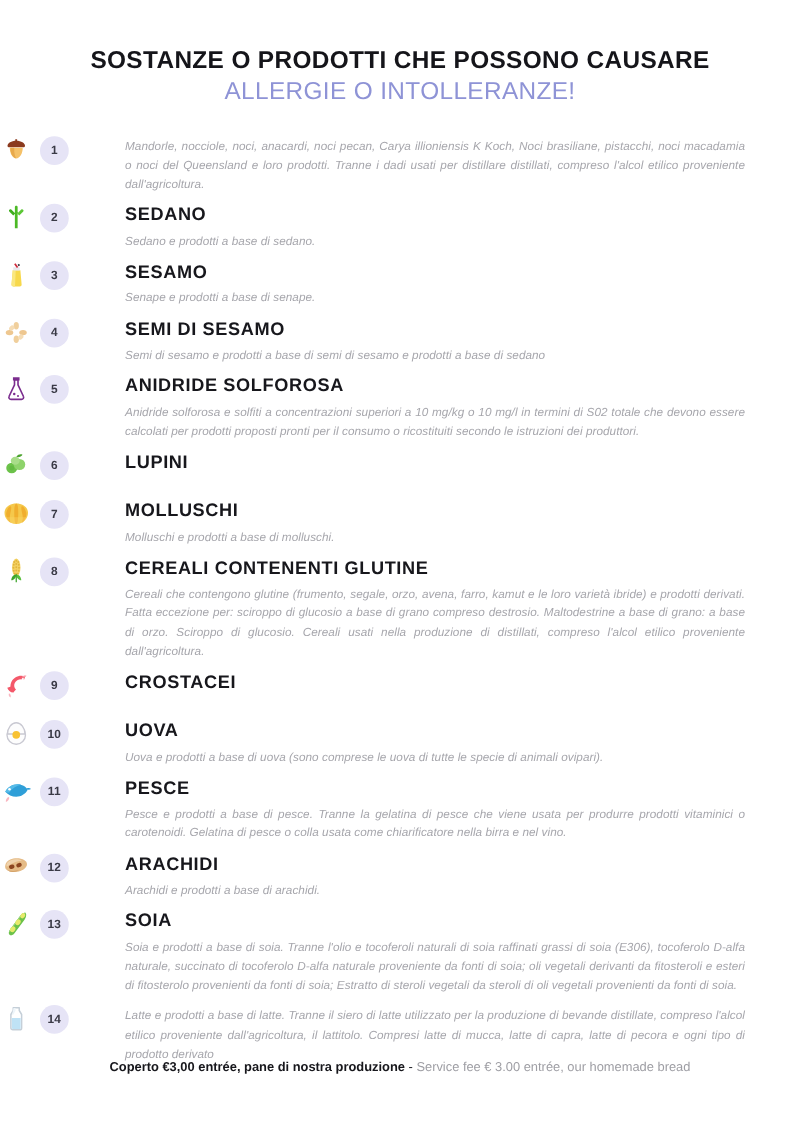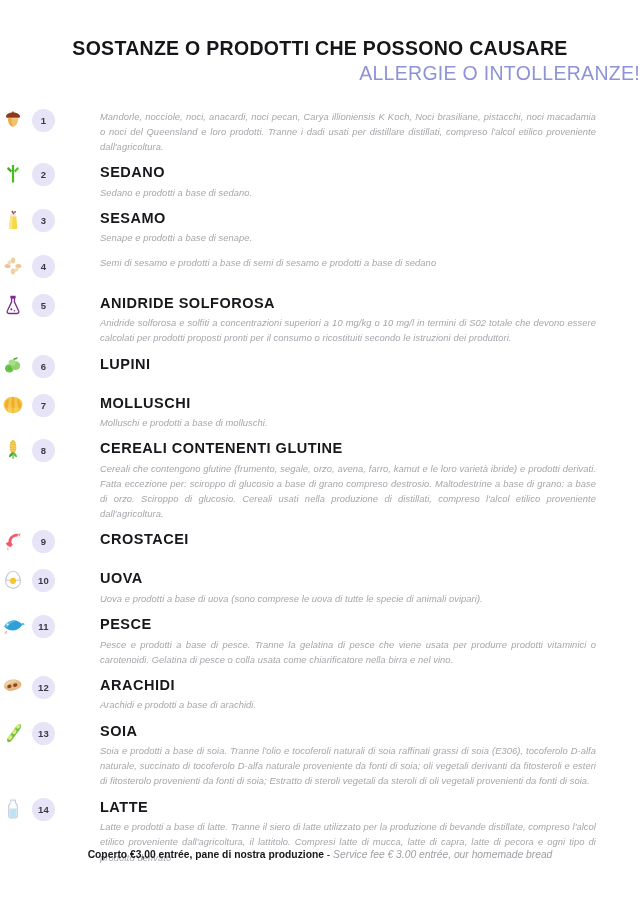--- a/index.html
+++ b/index.html
@@ -38,21 +38,20 @@
     white-space: nowrap;
   }
   .header-line2 {
     font-size: 19.5px;
     font-weight: 400;
     letter-spacing: 0.015em;
     color: #8e93d6;
     line-height: 1.3;
     margin-top: 1px;
     white-space: nowrap;
-    text-align: right;
   }
 
   
   .list {
     margin-top: 22px;
     padding: 0 44px 0 100px;
   }
 
   .allergen {
     position: relative;
@@ -122,21 +121,20 @@
   }
   .footer-it {
     font-weight: 700;
     color: #17171c;
   }
   .footer-sep {
     color: #17171c;
     font-weight: 400;
   }
   .footer-en {
-    font-style: italic;
     font-weight: 400;
     color: #9e9ea4;
   }
 </style>
 </head>
 <body>
 
 <div class="page">
 
   <div class="header">
@@ -189,20 +187,21 @@
           <svg width="24" height="24" viewBox="0 0 24 24">
             <ellipse cx="12" cy="6.6" rx="2.1" ry="3" fill="#f0cf9c"></ellipse>
             <ellipse cx="12" cy="17.4" rx="2.1" ry="3" fill="#f0cf9c"></ellipse>
             <ellipse cx="6.6" cy="12" rx="3" ry="2.1" fill="#eec790"></ellipse>
             <ellipse cx="17.4" cy="12" rx="3" ry="2.1" fill="#eec790"></ellipse>
             <ellipse cx="8.4" cy="8.4" rx="2.4" ry="1.8" transform="rotate(-45 8.4 8.4)" fill="#f5dcb5"></ellipse>
             <ellipse cx="15.6" cy="15.6" rx="2.4" ry="1.8" transform="rotate(-45 15.6 15.6)" fill="#f5dcb5"></ellipse>
           </svg>
         </span>
         <span class="badge">4</span>
+        <div class="allergen-title">SEMI DI SESAMO</div>
         <div class="allergen-desc">Semi di sesamo e prodotti a base di semi di sesamo e prodotti a base di sedano</div>
       </div>
       <div class="allergen">
         <span class="icon-slot">
           <svg width="24" height="24" viewBox="0 0 24 24">
             <path d="M10 3.4h4v1.3h-4z" fill="none" stroke="#7b2d8e" stroke-width="1.3"></path>
             <path d="M10.6 4.8v4.1L6.3 18c-.6 1.2.2 2.5 1.5 2.5h8.4c1.3 0 2.1-1.3 1.5-2.5l-4.3-9.1V4.8z" fill="none" stroke="#7b2d8e" stroke-width="1.3" stroke-linejoin="round"></path>
             <circle cx="10.4" cy="16.2" r="1" fill="#7b2d8e"></circle>
             <circle cx="13.4" cy="17.8" r="0.8" fill="#7b2d8e"></circle>
           </svg>
@@ -337,21 +336,20 @@
       </div>
       <div class="allergen">
         <span class="icon-slot">
           <svg width="24" height="24" viewBox="0 0 24 24">
             <path d="M9.6 3.2h4.8v2.2l1.9 3.2v10.7c0 .9-.7 1.5-1.6 1.5H9.3c-.9 0-1.6-.6-1.6-1.5V8.6l1.9-3.2z" fill="none" stroke="#c5cfd8" stroke-width="1.2" stroke-linejoin="round"></path>
             <path d="M8.5 11.4h7v7.8c0 .6-.4 1-1 1H9.5c-.6 0-1-.4-1-1z" fill="#bfe2f5"></path>
             <path d="M9.8 3.4h1.6v2.2L9.6 8.8H8.6z" fill="#eef5fa"></path>
           </svg>
         </span>
         <span class="badge">14</span>
-        <div class="allergen-title">LATTE</div>
         <div class="allergen-desc">Latte e prodotti a base di latte. Tranne il siero di latte utilizzato per la produzione di bevande distillate, compreso l'alcol etilico proveniente dall'agricoltura, il lattitolo. Compresi latte di mucca, latte di capra, latte di pecora e ogni tipo di prodotto derivato</div>
       </div>
     </div>
 
   <div class="footer">
     <span class="footer-it">Coperto €3,00 entrée, pane di nostra produzione</span><span class="footer-sep"> - </span><span class="footer-en">Service fee € 3.00 entrée, our homemade bread</span>
   </div>
 
 </div>
 

